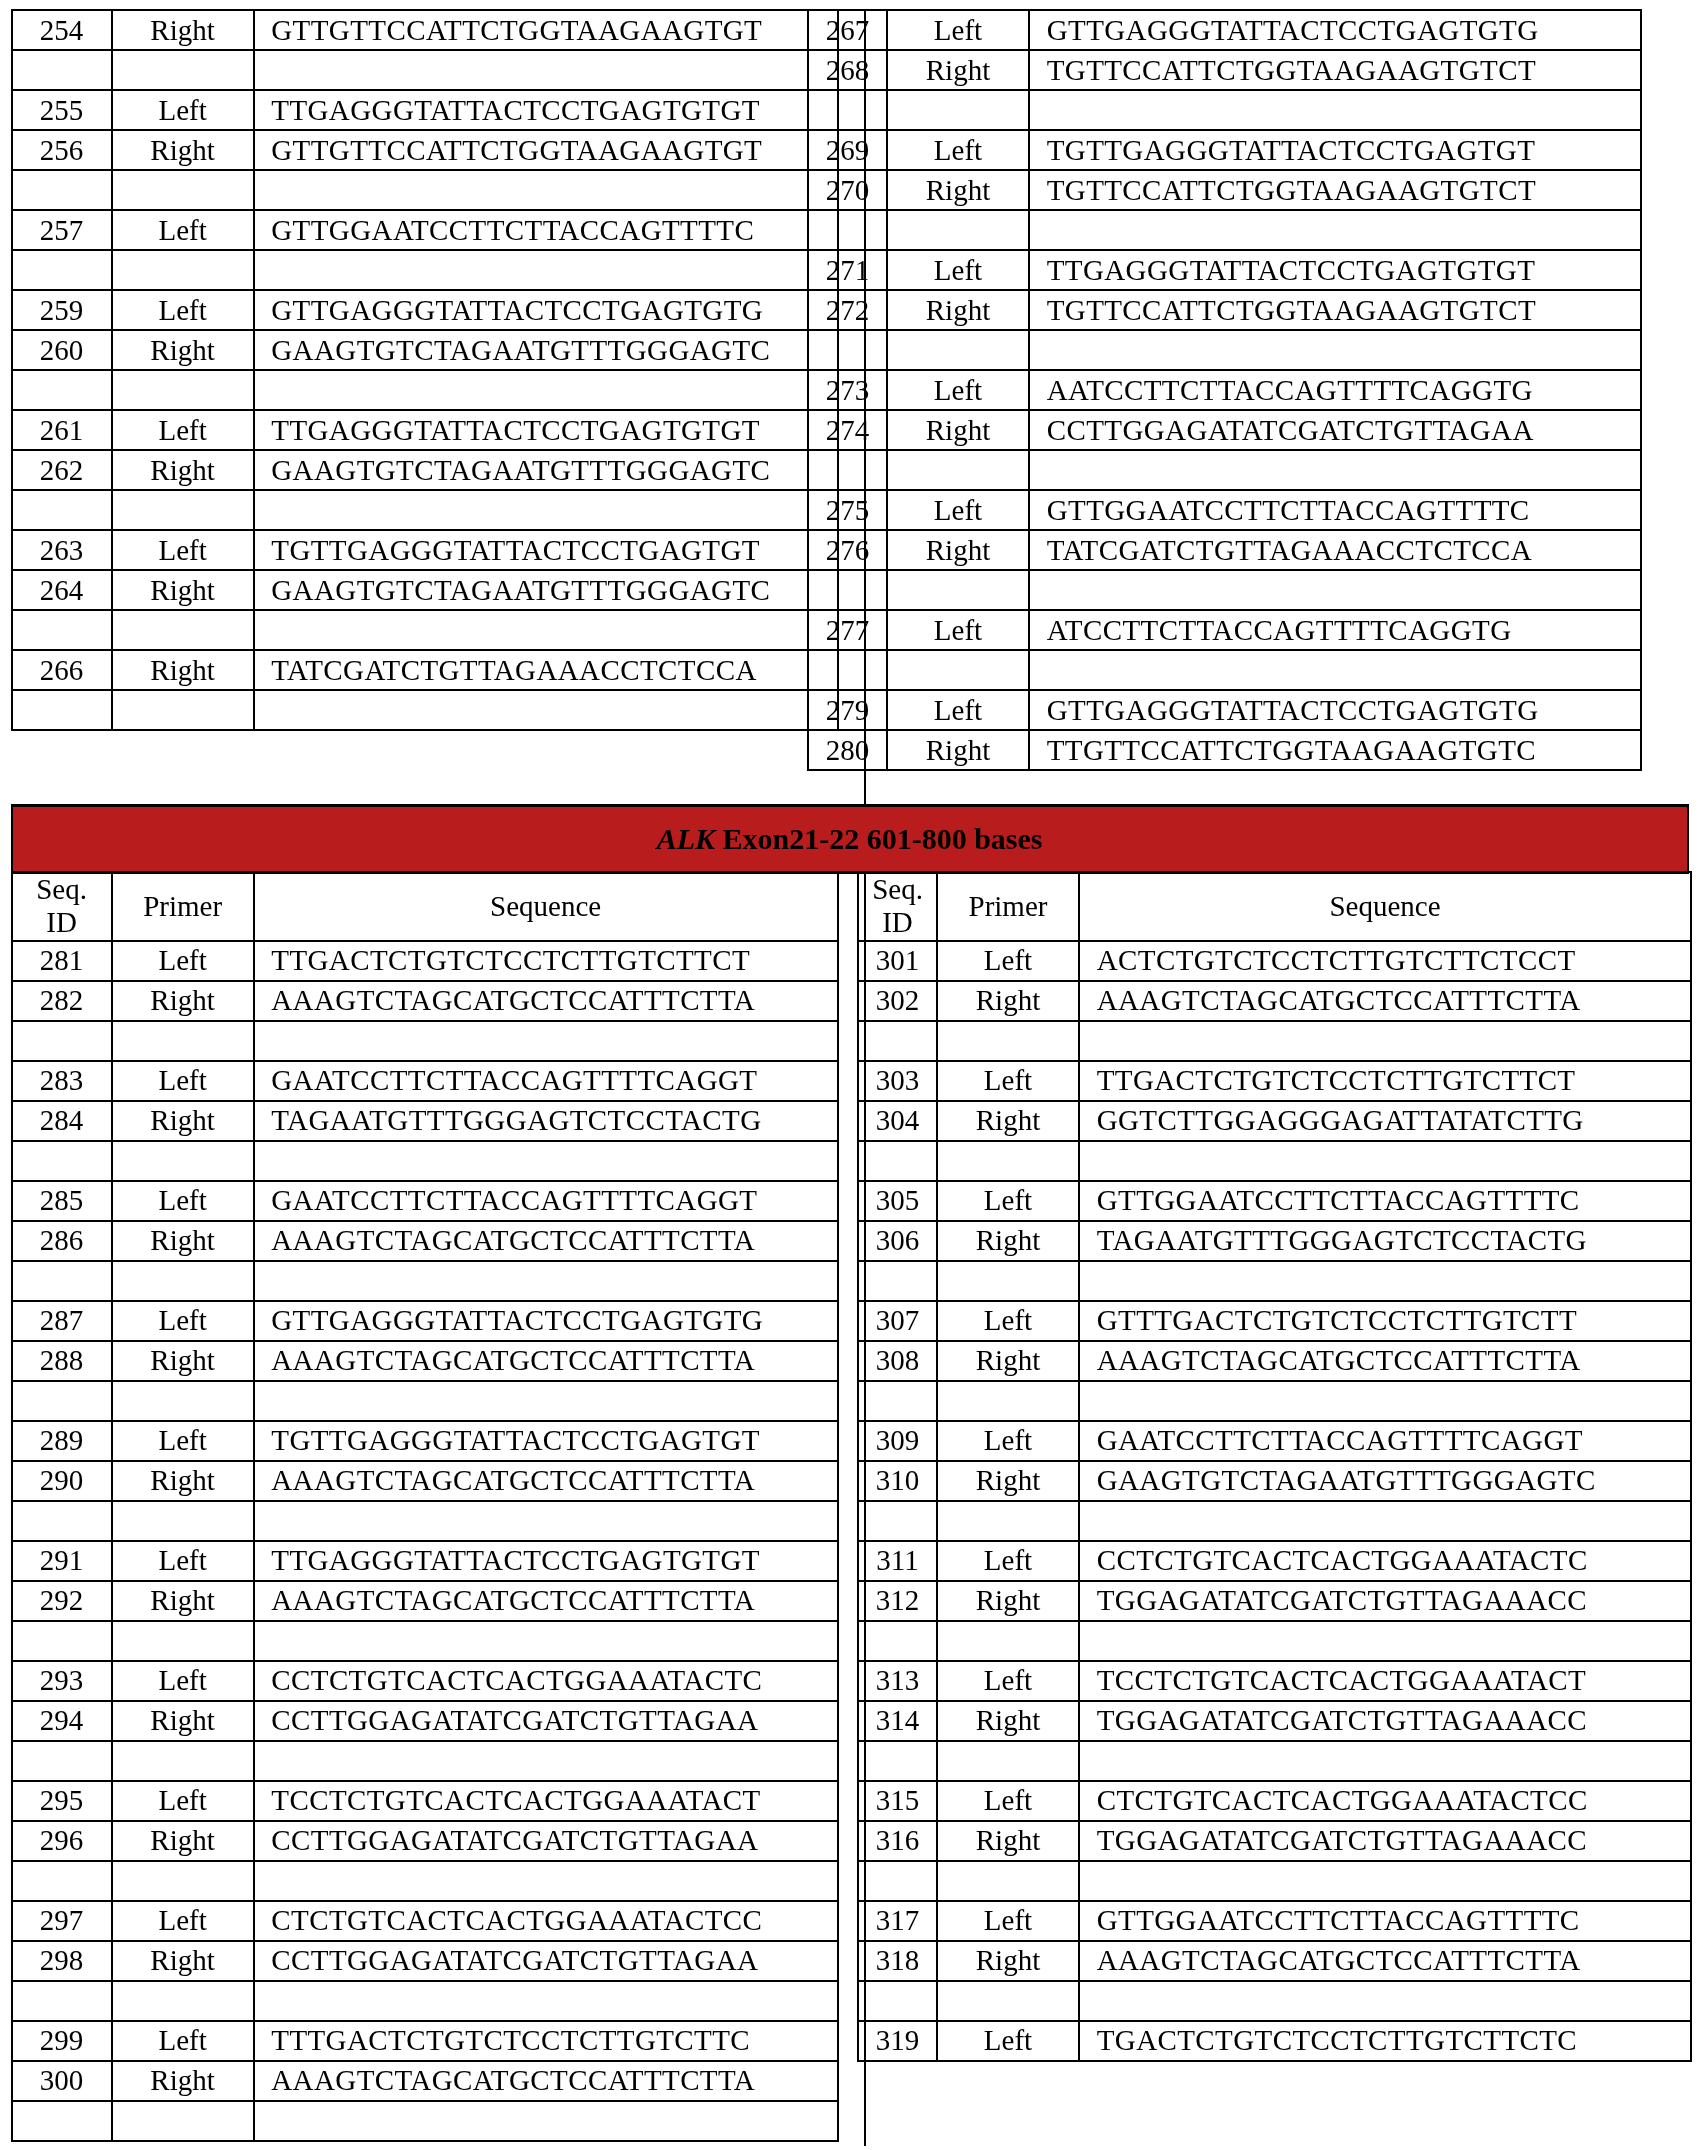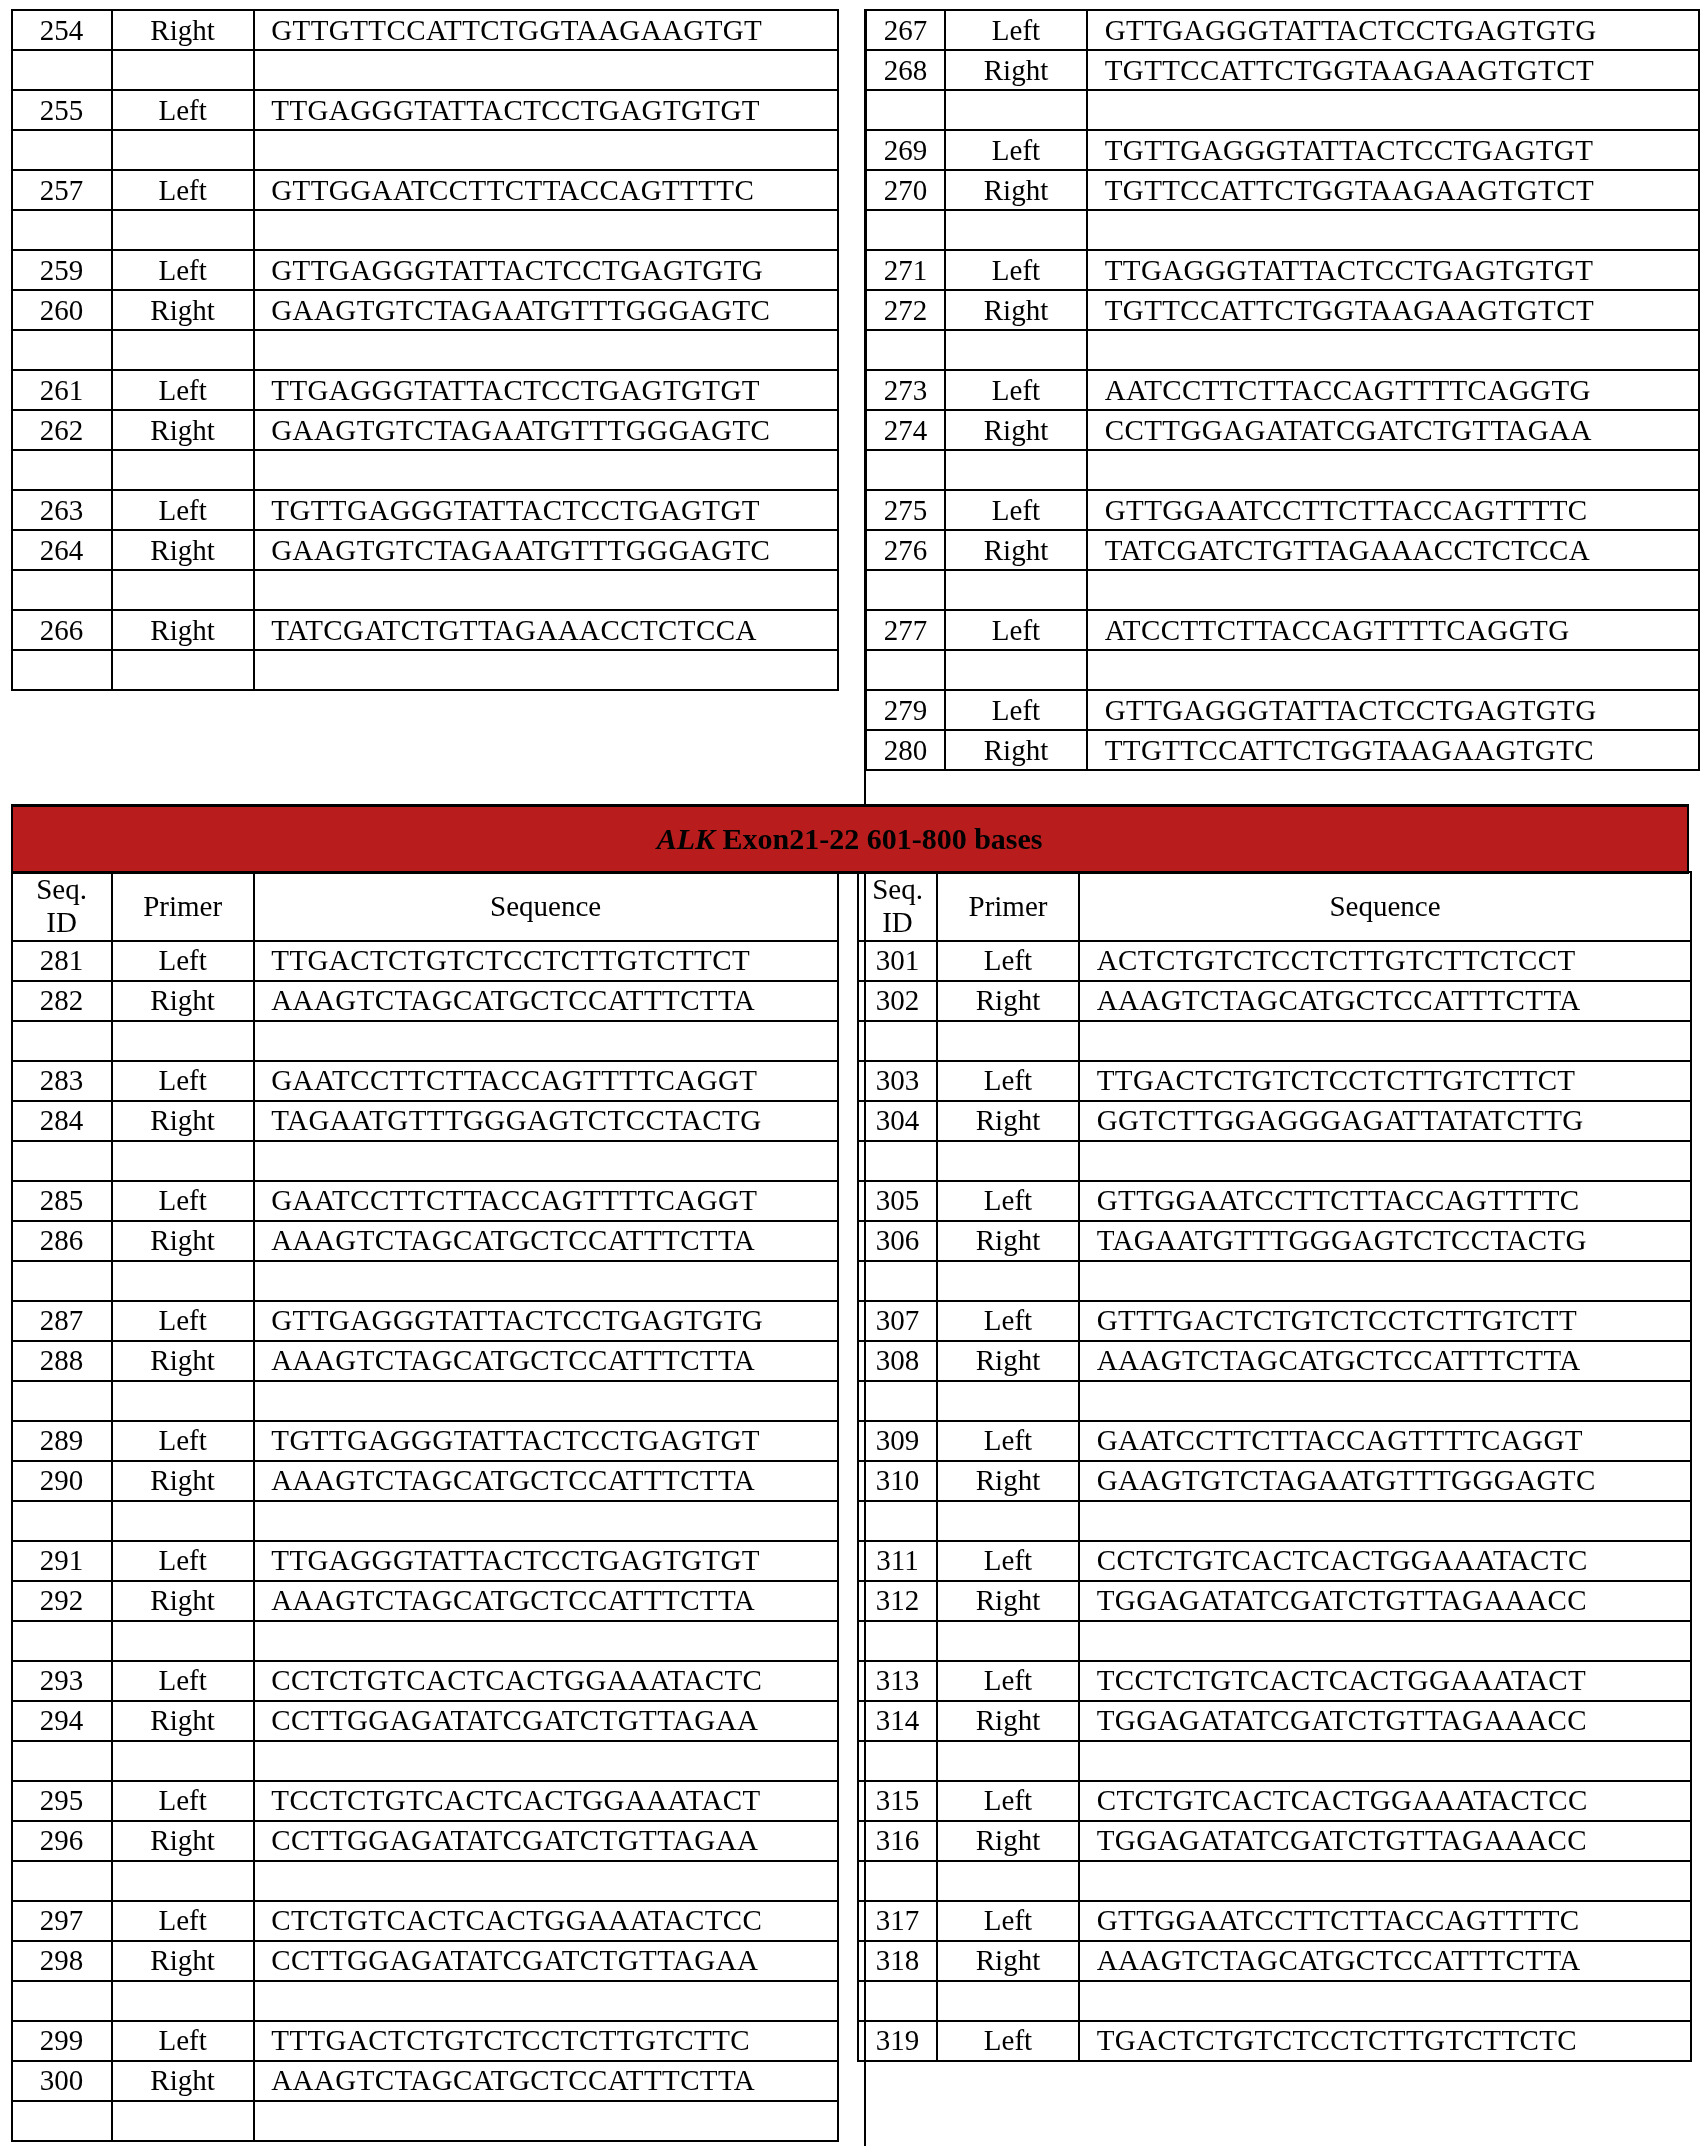--- a/index.html
+++ b/index.html
@@ -7,21 +7,21 @@
          font-family: "Liberation Serif", "DejaVu Serif", serif; color: #000; }
   .tbl { position: absolute; border-collapse: collapse; table-layout: fixed; }
   .tbl td { border: 2.3px solid #000; padding: 0; text-align: center; vertical-align: middle;
             font-size: 29px; line-height: 1; white-space: nowrap; overflow: hidden; }
   .tbl td.seq { text-align: left; padding-left: 16.7px; letter-spacing: 0.4px; }
   .tbl td.id { padding-left: 0; }
   .tbl tr { height: 40px; }
   .tbl tr.hdr { height: 68px; }
   .tbl tr.hdr td { font-size: 29px; line-height: 1.15; }
   #top-left { left: 10.6px; top: 9px; width: 826px; }
-  #top-right { left: 865px; top: 9px; width: 832px; }
+  #top-right { left: 807px; top: 9px; width: 832px; }
   #bot-left { left: 10.6px; top: 871px; width: 826px; }
   #bot-right { left: 857px; top: 871px; width: 832px; }
   .title-band { position: absolute; left: 10.6px; top: 804px; width: 1674px; height: 64px;
                 border-top: 3.8px solid #000; border-bottom: 3.8px solid #000;
                 border-left: 2.3px solid #000; border-right: 2.3px solid #000;
                 background: #b91c1c; display: flex; align-items: center; justify-content: center;
                 font-weight: bold; font-size: 30px; z-index: 3; }
   .title-band i { font-style: italic; }
   .right-id-line { position: absolute; width: 2.3px; background: #000; z-index: 4; }
 </style>
@@ -42,20 +42,25 @@
       </tr>
       <tr>
         <td class="id"></td>
         <td></td>
         <td class="seq"></td>
       </tr>
       <tr>
         <td class="id">255</td>
         <td>Left</td>
         <td class="seq">TTGAGGGTATTACTCCTGAGTGTGT</td>
+      </tr>
+      <tr>
+        <td class="id">256</td>
+        <td>Right</td>
+        <td class="seq">GTTGTTCCATTCTGGTAAGAAGTGT</td>
       </tr>
       <tr>
         <td class="id"></td>
         <td></td>
         <td class="seq"></td>
       </tr>
       <tr>
         <td class="id">257</td>
         <td>Left</td>
         <td class="seq">GTTGGAATCCTTCTTACCAGTTTTC</td>

